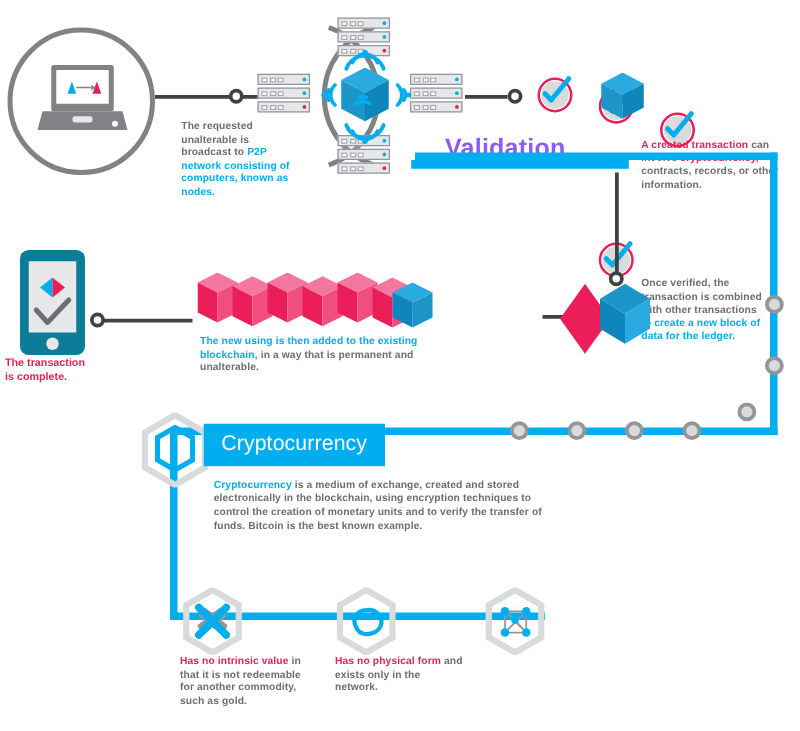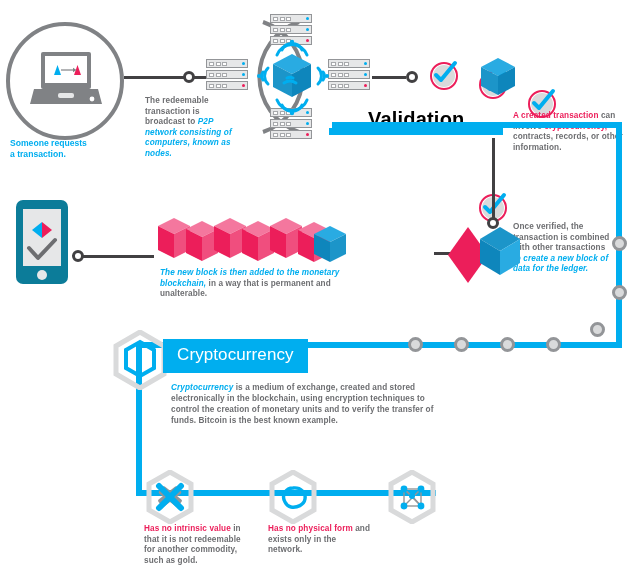--- a/index.html
+++ b/index.html
@@ -2,21 +2,21 @@
 <html><head>
 <meta charset="utf-8">
 <style>
   html,body{margin:0;padding:0;background:#ffffff;}
   body{width:640px;height:585px;position:relative;overflow:hidden;
        font-family:"Liberation Sans","DejaVu Sans",sans-serif;
        -webkit-font-smoothing:antialiased;}
   .stage{position:absolute;inset:0;width:640px;height:585px;}
   .abs{position:absolute;}
   .txt{font-size:8.2px;line-height:10.6px;color:#58595b;letter-spacing:.1px;font-weight:700;}
-  .txt b{color:#00AEEF;font-weight:700;font-style:italic;}
+  .txt b{color:#00AEEF;font-weight:700;}
   .txt .pk{color:#EC1E5A;font-weight:700;}
   .cyan{color:#00AEEF;}
   .pink{color:#EC1E5A;}
   .grey{color:#6d6e71;}
   .capline{font-weight:700;font-size:8.6px;line-height:11px;}
   
   .ring{border-radius:50%;border:4px solid #808285;box-sizing:border-box;}
   
   .hline{background:#414042;height:3px;}
   .cybar{background:#00AEEF;}
@@ -29,21 +29,21 @@
   .srow{height:9px;background:#e6e7e8;border:1.5px solid #939598;box-sizing:border-box;
         margin-bottom:2px;display:flex;align-items:center;padding:0 2px;gap:1.5px;}
   .sbit{width:5px;height:4px;background:#fff;border:1px solid #a7a9ac;box-sizing:border-box;}
   .sled{width:3px;height:3px;border-radius:50%;background:#00AEEF;margin-left:auto;}
   .sled.red{background:#EC1E5A;}
   
   .badge{width:28px;height:28px;position:relative;}
   .badge .o{position:absolute;inset:0;border-radius:50%;border:2px solid #EC1E5A;box-sizing:border-box;}
   .badge .i{position:absolute;inset:3px;border-radius:50%;background:#d9dadb;}
   
-  .h-valid{font-size:20px;font-weight:700;color:#000000;letter-spacing:.2px;margin-left:12px;}
+  .h-valid{font-size:20px;font-weight:700;color:#8b5cf6;letter-spacing:.2px;}
   .h-under{height:7px;background:#00AEEF;}
   .h-crypto{background:#00AEEF;color:#fff;font-size:17px;font-weight:400;
             padding:6px 14px 8px 14px;letter-spacing:.1px;}
 </style>
 </head>
 <body>
 
 <div class="stage">
 
   <div class="abs ring" style="left:6px;top:22px;width:118px;height:118px;"></div>
@@ -55,24 +55,20 @@
       <polygon points="26,13 33,13 29.5,23" fill="#00AEEF" transform="rotate(180 29.5 18)"></polygon>
       <polygon points="46,13 53,13 49.5,23" fill="#EC1E5A" transform="rotate(180 49.5 18)"></polygon>
       <line x1="33" y1="18" x2="45" y2="18" stroke="#808285" stroke-width="1.2"></line>
       <polygon points="45,15.8 48.5,18 45,20.2" fill="#808285"></polygon>
       <path d="M6 37 L70 37 L74 52 L2 52 Z" fill="#808285"></path>
       <rect x="30" y="41" width="16" height="5" rx="2" fill="#e6e7e8"></rect>
       <circle cx="64" cy="47" r="2.4" fill="#ffffff"></circle>
     </svg>
   </div>
 
-  <div class="abs capline cyan" style="left:10px;top:138px;width:120px;">
-    <div>Someone requests</div>
-    <div>a transaction.</div>
-  </div>
 
   <div class="abs hline" style="left:124px;top:76px;width:60px;"></div>
   <div class="abs node-dot" style="left:183px;top:71px;"></div>
   <div class="abs hline" style="left:194px;top:76px;width:14px;"></div>
 
   <div class="abs" style="left:216px;top:14px;width:130px;height:126px;">
     <svg viewBox="0 0 130 126" width="130" height="126">
       <path d="M47 8 A58 58 0 0 1 47 118" fill="none" stroke="#808285" stroke-width="4" stroke-linecap="butt" transform="rotate(180 65 63)"></path>
       <path d="M47 8 A58 58 0 0 1 47 118" fill="none" stroke="#808285" stroke-width="4" stroke-linecap="butt"></path>
     </svg>
@@ -209,21 +205,21 @@
     <svg viewBox="0 0 42 22" width="42" height="22">
       <g fill="none" stroke="#00AEEF" stroke-width="3" stroke-linecap="round">
         <path d="M6 18 A16 16 0 0 1 36 18"></path>
           <path d="M11 13 A11 11 0 0 1 31 13"></path>
       </g>
         <circle cx="21" cy="5" r="2.2" fill="#00AEEF"></circle>
     </svg>
   </div>
 
   <div class="abs txt" style="left:145px;top:96px;width:95px;">
-    <span class="grey">The redeemable transaction is broadcast to </span><b>P2P network consisting of computers, known as nodes.</b>
+    <span class="grey">The requested unalterable is broadcast to </span><b>P2P network consisting of computers, known as nodes.</b>
   </div>
 
   <div class="abs hline" style="left:372px;top:76px;width:34px;"></div>
   <div class="abs node-dot" style="left:406px;top:71px;"></div>
 
   <div class="abs badge" style="left:430px;top:62px;">
     <div class="o"></div>
       <div class="i"></div>
     <svg class="abs" viewBox="0 0 34 34" width="34" height="34" style="left:-3px;top:-5px;">
       <path d="M9 18 L14 23 L28 6" fill="none" stroke="#00AEEF" stroke-width="4" stroke-linecap="round" stroke-linejoin="round"></path>
@@ -330,35 +326,39 @@
       </g>
       <g transform="translate(156,8)">
         <polygon points="16,0 32,8 16,16 0,8" fill="#29ABE2"></polygon>
         <polygon points="0,8 16,16 16,36 0,28" fill="#0E86BC"></polygon>
         <polygon points="32,8 16,16 16,36 32,28" fill="#1C95C9"></polygon>
       </g>
     </svg>
   </div>
 
   <div class="abs txt" style="left:160px;top:268px;width:196px;">
-    <b>The new block is then added to the monetary blockchain,</b><span class="grey"> in a way that is permanent and unalterable.</span>
+    <b>The new using is then added to the existing blockchain,</b><span class="grey"> in a way that is permanent and unalterable.</span>
   </div>
 
   <div class="abs hline" style="left:78px;top:255px;width:76px;"></div>
   <div class="abs node-dot" style="left:72px;top:250px;"></div>
 
   <div class="abs" style="left:16px;top:200px;">
     <svg viewBox="0 0 52 84" width="52" height="84">
       <rect x="0" y="0" width="52" height="84" rx="7" fill="#0C7C99"></rect>
       <rect x="7" y="9" width="38" height="57" fill="#e6e7e8"></rect>
       <circle cx="26" cy="75" r="5" fill="#e6e7e8"></circle>
       <polygon points="26,22 16,30 26,38" fill="#00AEEF"></polygon>
       <polygon points="26,22 36,30 26,38" fill="#EC1E5A"></polygon>
       <path d="M13 48 L22 58 L39 40" fill="none" stroke="#6d6e71" stroke-width="4" stroke-linecap="round" stroke-linejoin="round"></path>
     </svg>
+  </div>
+  <div class="abs capline pink" style="left:4px;top:285px;width:110px;">
+    <div>The transaction</div>
+    <div>is complete.</div>
   </div>
 
   <div class="abs" style="left:112px;top:330px;">
     <svg viewBox="0 0 56 60" width="56" height="60">
       <polygon points="28,2 52,16 52,44 28,58 4,44 4,16" fill="none" stroke="#d9dadb" stroke-width="5"></polygon>
       <polygon points="28,12 42,20 42,38 28,46 14,38 14,20" fill="none" stroke="#00AEEF" stroke-width="4"></polygon>
     </svg>
   </div>
 
   <div class="abs h-crypto" style="left:163px;top:339px;">Cryptocurrency</div>

